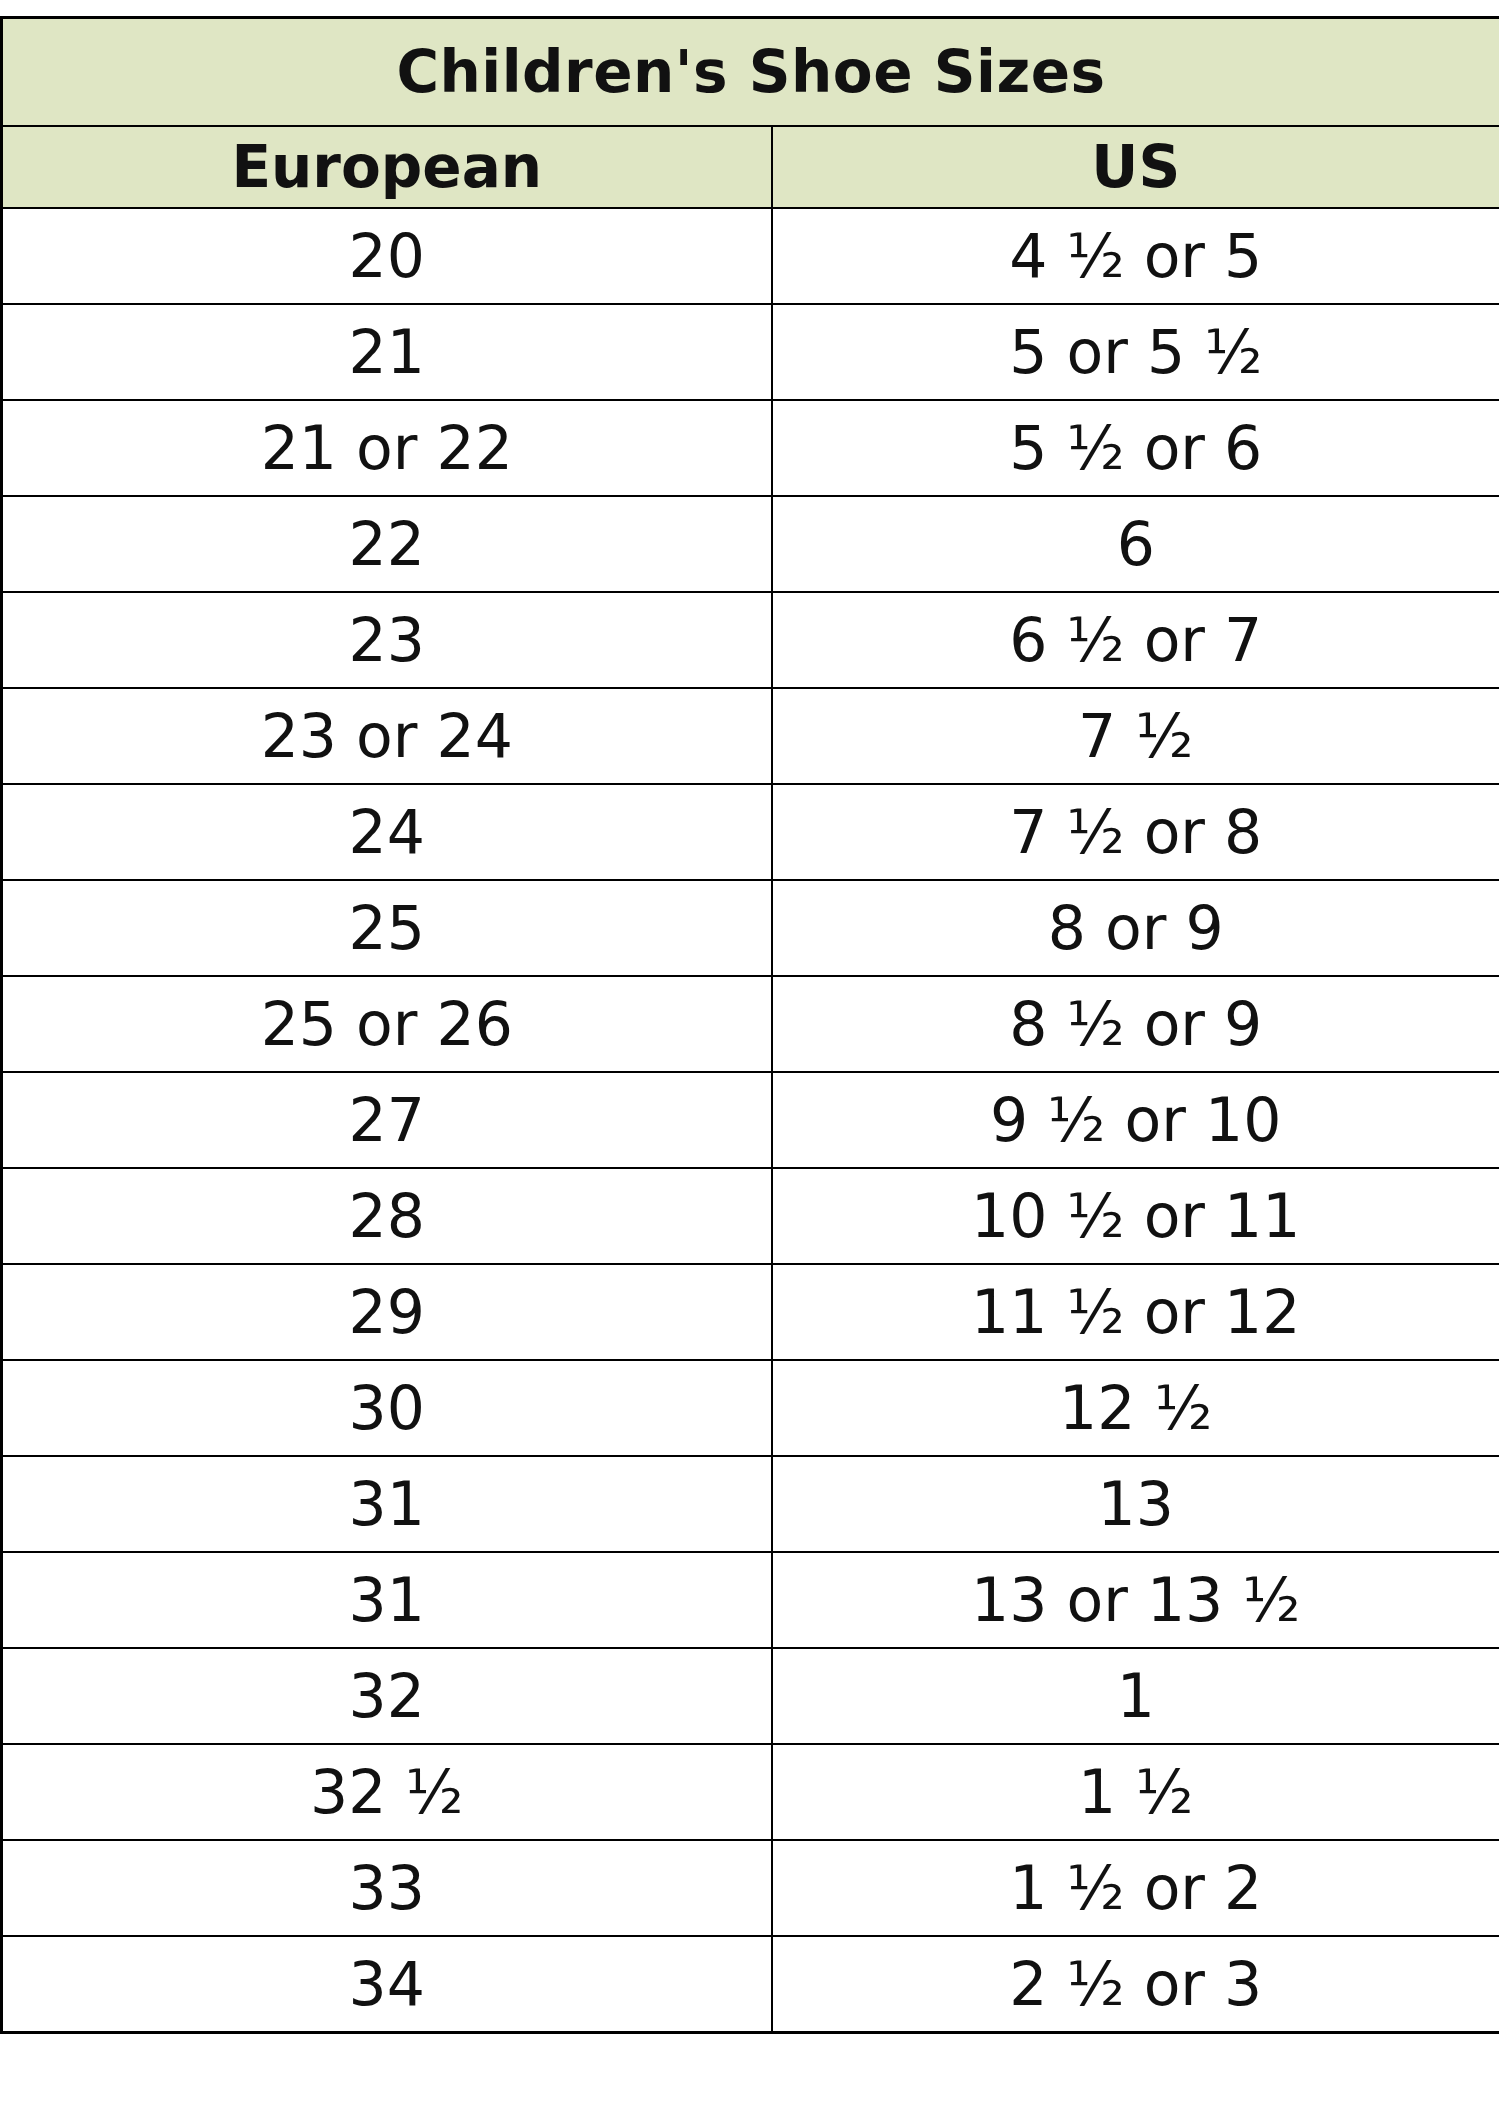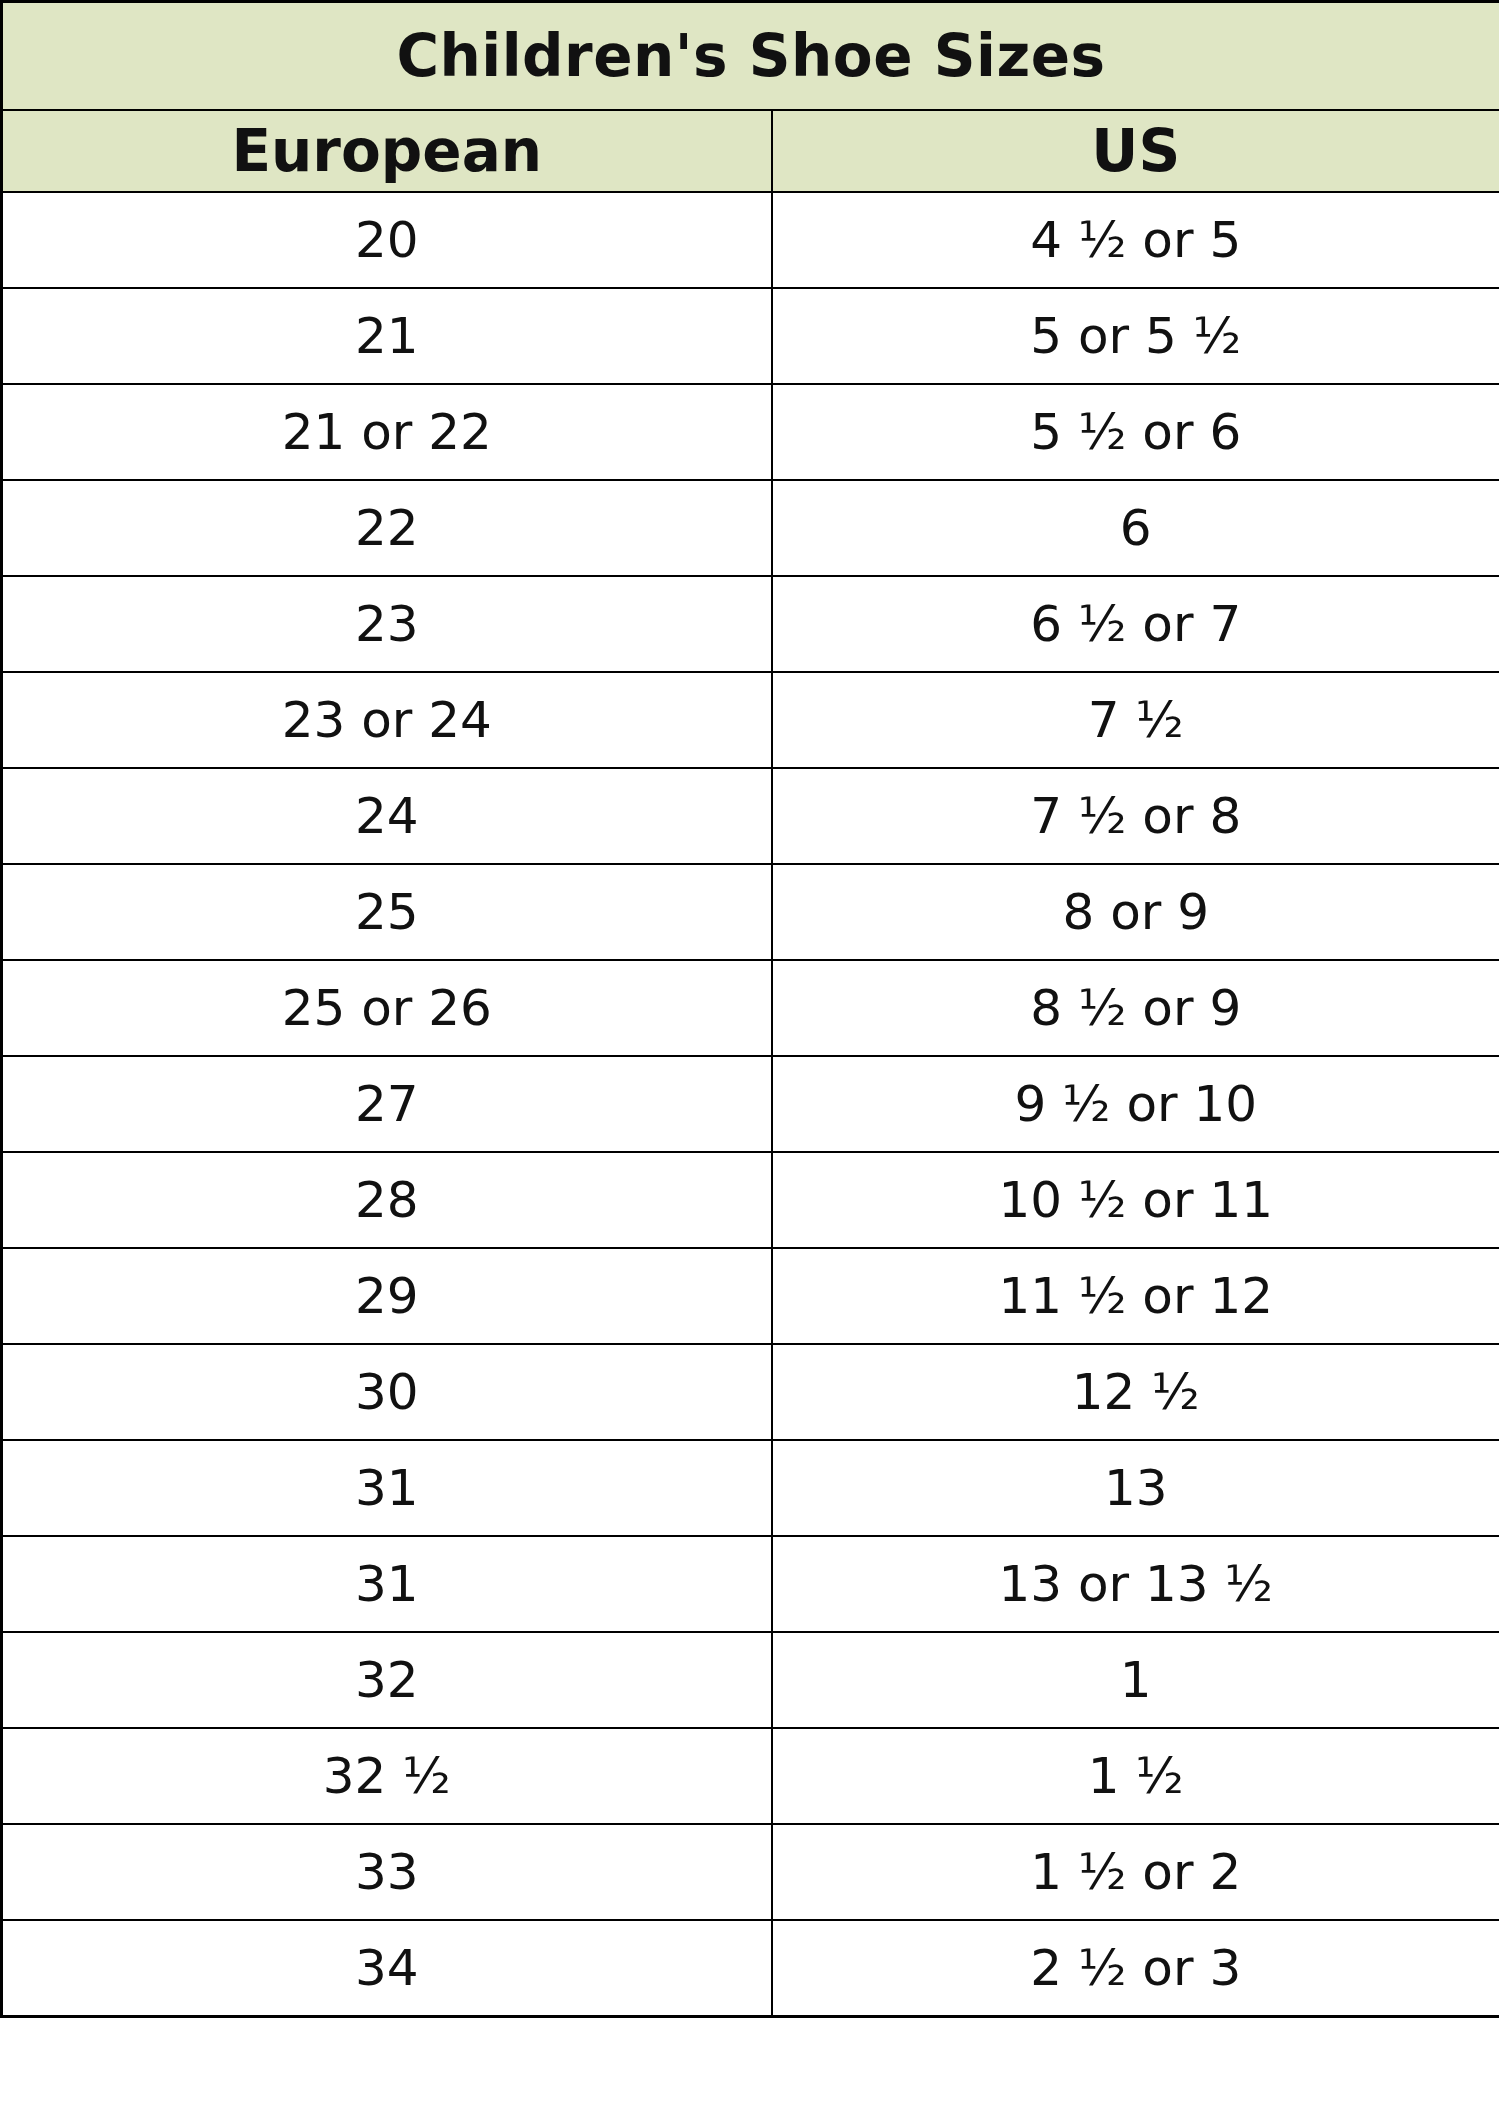--- a/index.html
+++ b/index.html
@@ -8,20 +8,21 @@
     background: #ffffff;
   }
   body {
     width: 1499px;
     min-height: 2119px;
     font-family: "DejaVu Sans", sans-serif;
   }
   .chart-wrap {
     width: 1499px;
     box-sizing: border-box;
+    margin-top: 16px;
   }
   table.size-chart {
     border-collapse: collapse;
     width: 1499px;
     table-layout: fixed;
     border: 3px solid #000000;
   }
   table.size-chart td, table.size-chart th {
     border: 2px solid #000000;
     text-align: center;
@@ -39,21 +40,21 @@
   }
   .header-cell {
     background: #dfe6c4;
     font-size: 58px;
     font-weight: bold;
     height: 80px;
     padding: 0;
   }
   .data-cell {
     background: #ffffff;
-    font-size: 50px;
+    font-size: 60px;
     font-weight: normal;
     height: 94px;
     padding: 0;
     font-family: "DejaVu Sans", sans-serif;
   }
   col.col-eu { width: 770px; }
   col.col-us { width: 729px; }
 </style>
 </head>
 <body>

